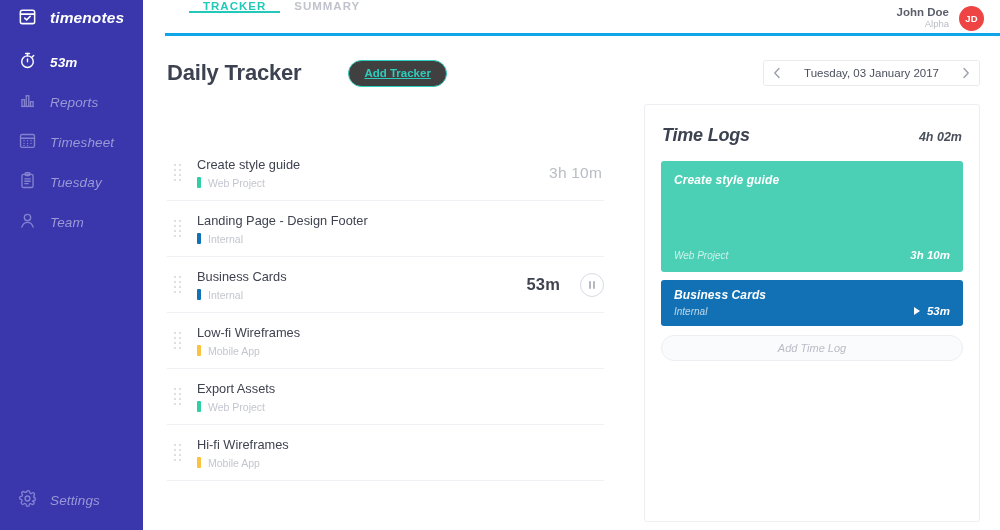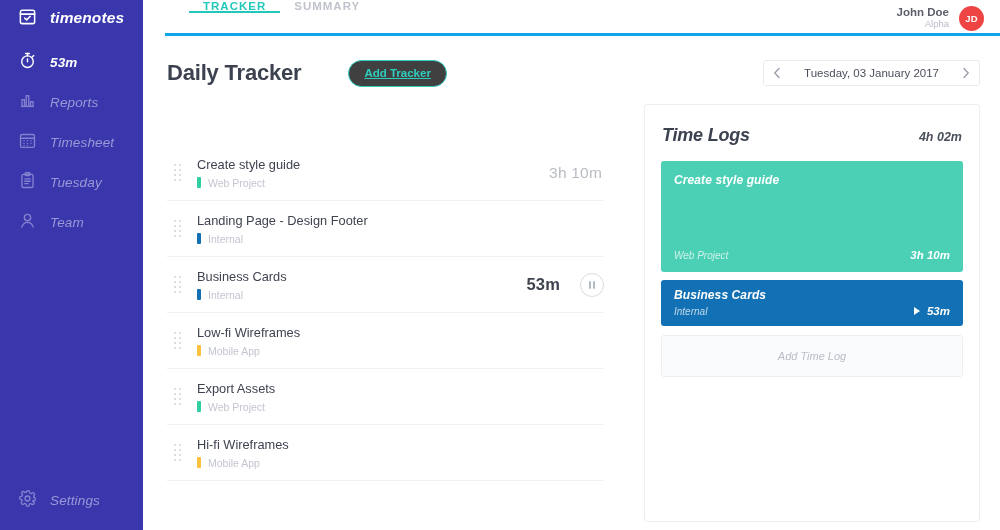--- a/index.html
+++ b/index.html
@@ -156,22 +156,22 @@
   .log-dur { margin-left:auto; font-size:11.5px; font-weight:bold; display:flex; align-items:center; gap:7px;}
   .play-tri {
     width:0;height:0;border-left:6px solid #fff;
     border-top:4px solid transparent;border-bottom:4px solid transparent;
     display:block;
   }
   .log-card.small .log-title { margin-bottom:1px; }
   .log-card.small .log-foot { margin-top:0; }
 
   .add-log {
-    border:1px solid #eceef1; background:#fafbfc; border-radius:3px;
-    height:42px; display:flex; align-items:center; justify-content:center;
+    border:1px solid #eceef1; background:#fafbfc; border-radius:13px;
+    height:26px; display:flex; align-items:center; justify-content:center;
     font-size:11px; color:#b9bcc6; cursor:pointer; margin-top:1px;
     font-family:"Liberation Sans", sans-serif;
   }
 </style>
 </head>
 <body>
 
 <div class="app">
 
   <aside class="sidebar">

